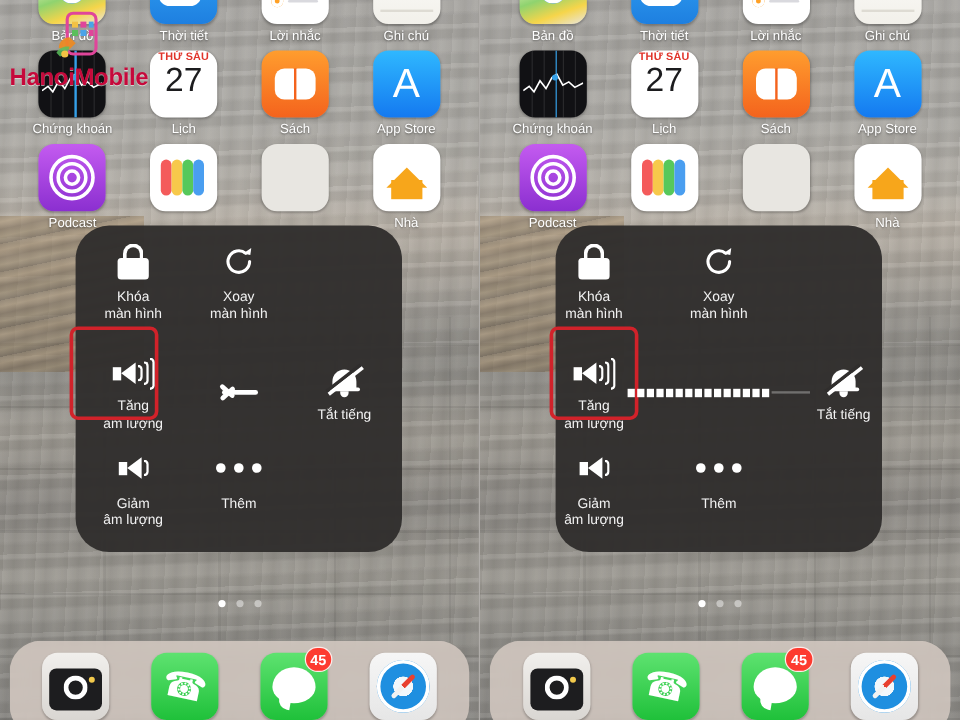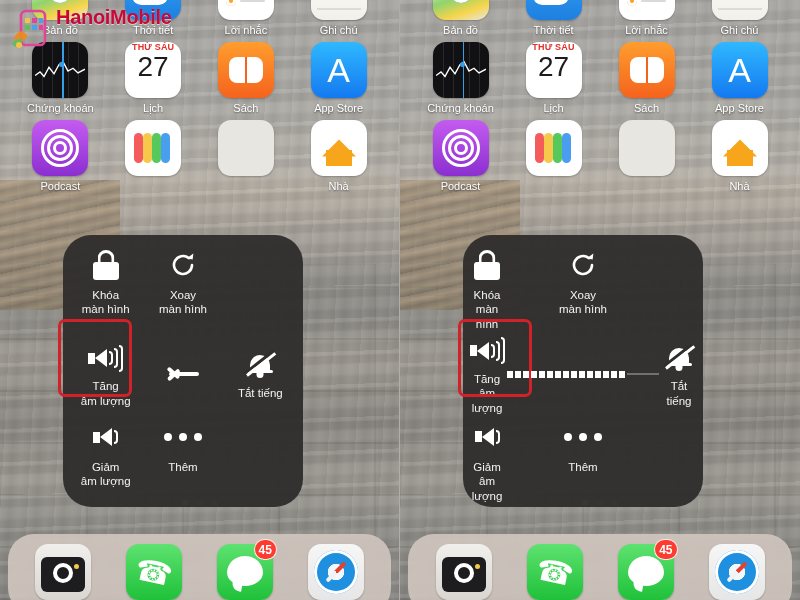--- a/index.html
+++ b/index.html
@@ -203,28 +203,27 @@
   .page-dots {
     position:absolute; left:0; right:0; bottom:94px;
     display:flex; justify-content:center; gap:9px;
   }
   .page-dots .d { width:6px;height:6px;border-radius:50%;background:rgba(255,255,255,.45); }
   .page-dots .d.on { background:#fff; }
 
   
   .at-menu {
     position:absolute; left:63px; top:188px;
-    width:240px; height:272px;
+    width:272px; height:272px;
     border-radius:28px;
     background: rgba(48,46,45,.96);
     display:grid;
     grid-template-columns: 1fr 1fr 1fr;
     grid-template-rows: 1fr 1fr 1fr;
     padding: 10px 4px 4px;
-    margin-top: 47px;
   }
   .at-cell { display:flex; flex-direction:column; align-items:center; justify-content:flex-start; position:relative; }
   .at-cell .at-ico { height:40px; display:flex; align-items:center; justify-content:center; color:#fff; }
   .at-cell .at-lbl {
     margin-top:3px; font-size:11.5px; color:#f2f2f2; text-align:center; line-height:1.25;
     white-space:pre-line;
   }
   .at-cell.center-cell { justify-content:center; }
   .at-cell.r2 { justify-content:center; }
   .at-cell.r2 .at-ico { height:36px; }
@@ -274,21 +273,21 @@
   .dots3 span { width:8px; height:8px; border-radius:50%; background:#fff; }
 
   .back-arrow { width:36px; height:22px; position:relative; }
   .back-arrow .sh { position:absolute; left:4px; top:9px; width:30px; height:3.5px; background:#fff; border-radius:2px; }
   .back-arrow .hd1 { position:absolute; left:3px; top:3px; width:15px; height:3.5px; background:#fff;
     border-radius:2px; transform-origin:left center; transform:rotate(42deg); }
   .back-arrow .hd2 { position:absolute; left:3px; top:15px; width:15px; height:3.5px; background:#fff;
     border-radius:2px; transform-origin:left center; transform:rotate(-42deg); }
 
   
-  .watermark { position:absolute; left:8px; top:6px; display:flex; align-items:flex-start; gap:2px; z-index:40; }
+  .watermark { position:absolute; left:8px; top:6px; display:flex; align-items:center; gap:2px; z-index:40;flex-direction:column; }
   .wm-logo { width:46px; height:46px; position:relative; }
   .wm-text {
     font-size:20px; font-weight:bold; color:#c6093b;
     text-shadow: 0 1px 0 rgba(255,255,255,.55);
     letter-spacing:-.3px; font-family:"Liberation Sans", sans-serif;
   }
 </style>
 </head>
 <body>
 

